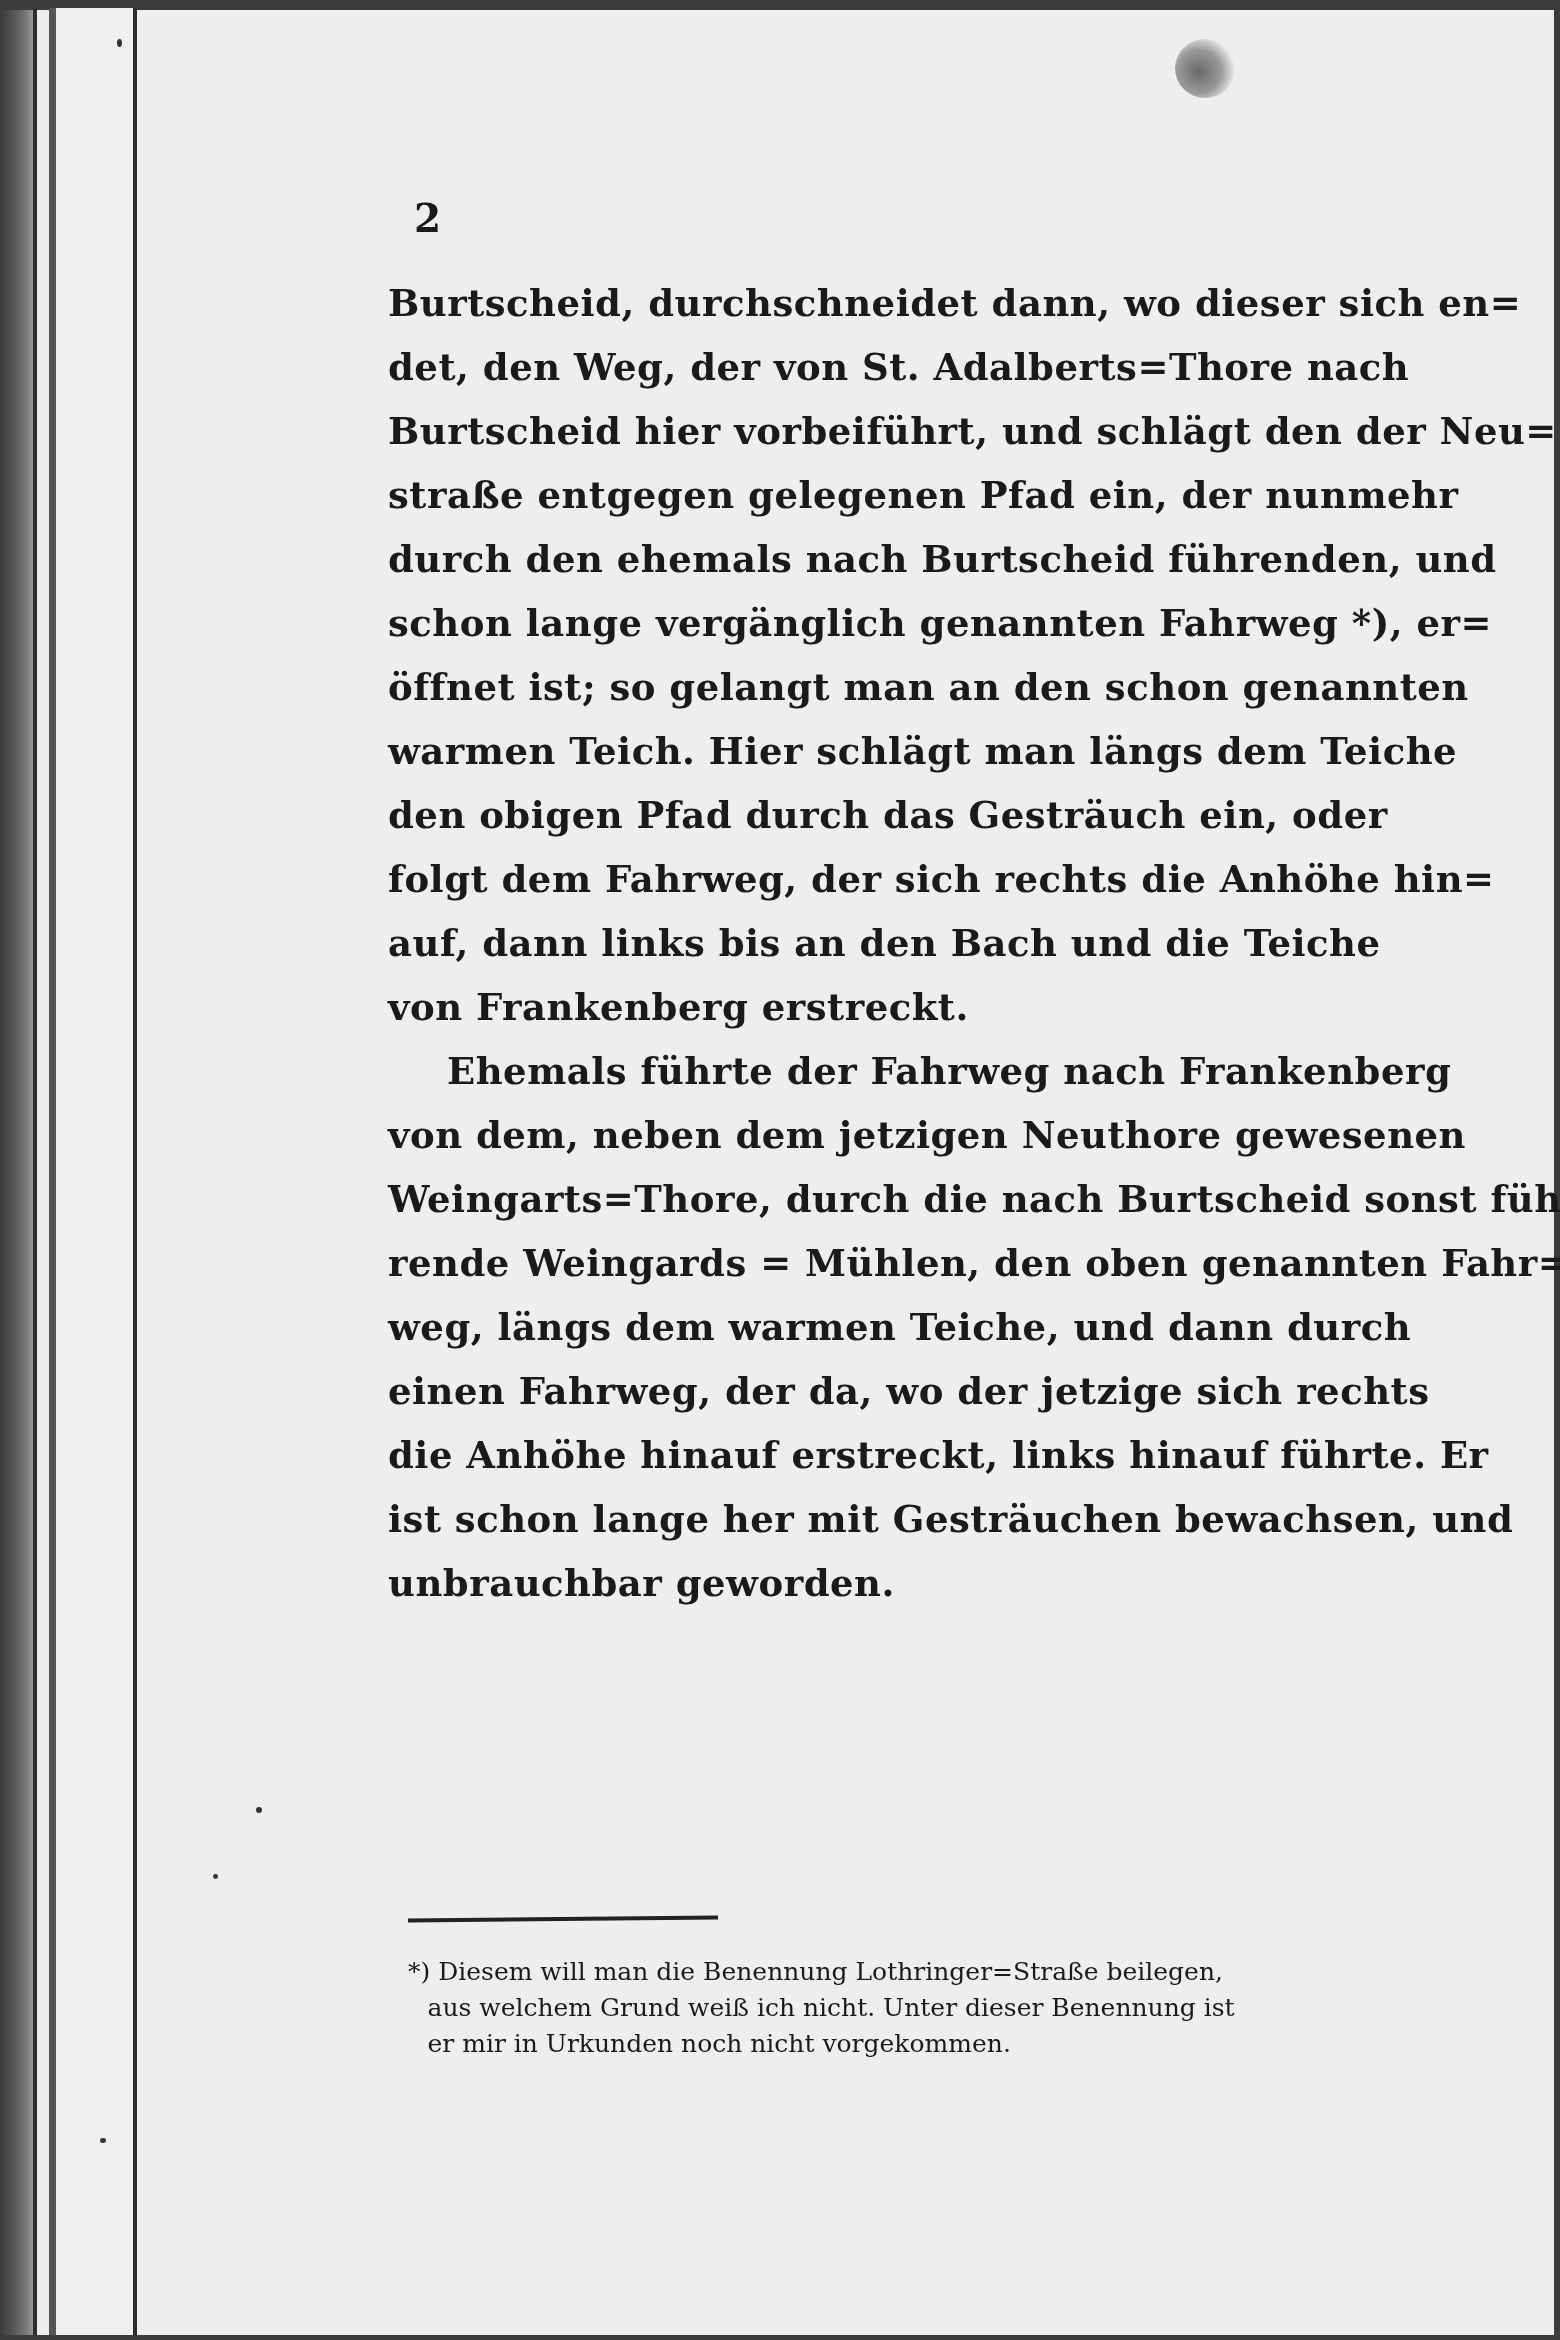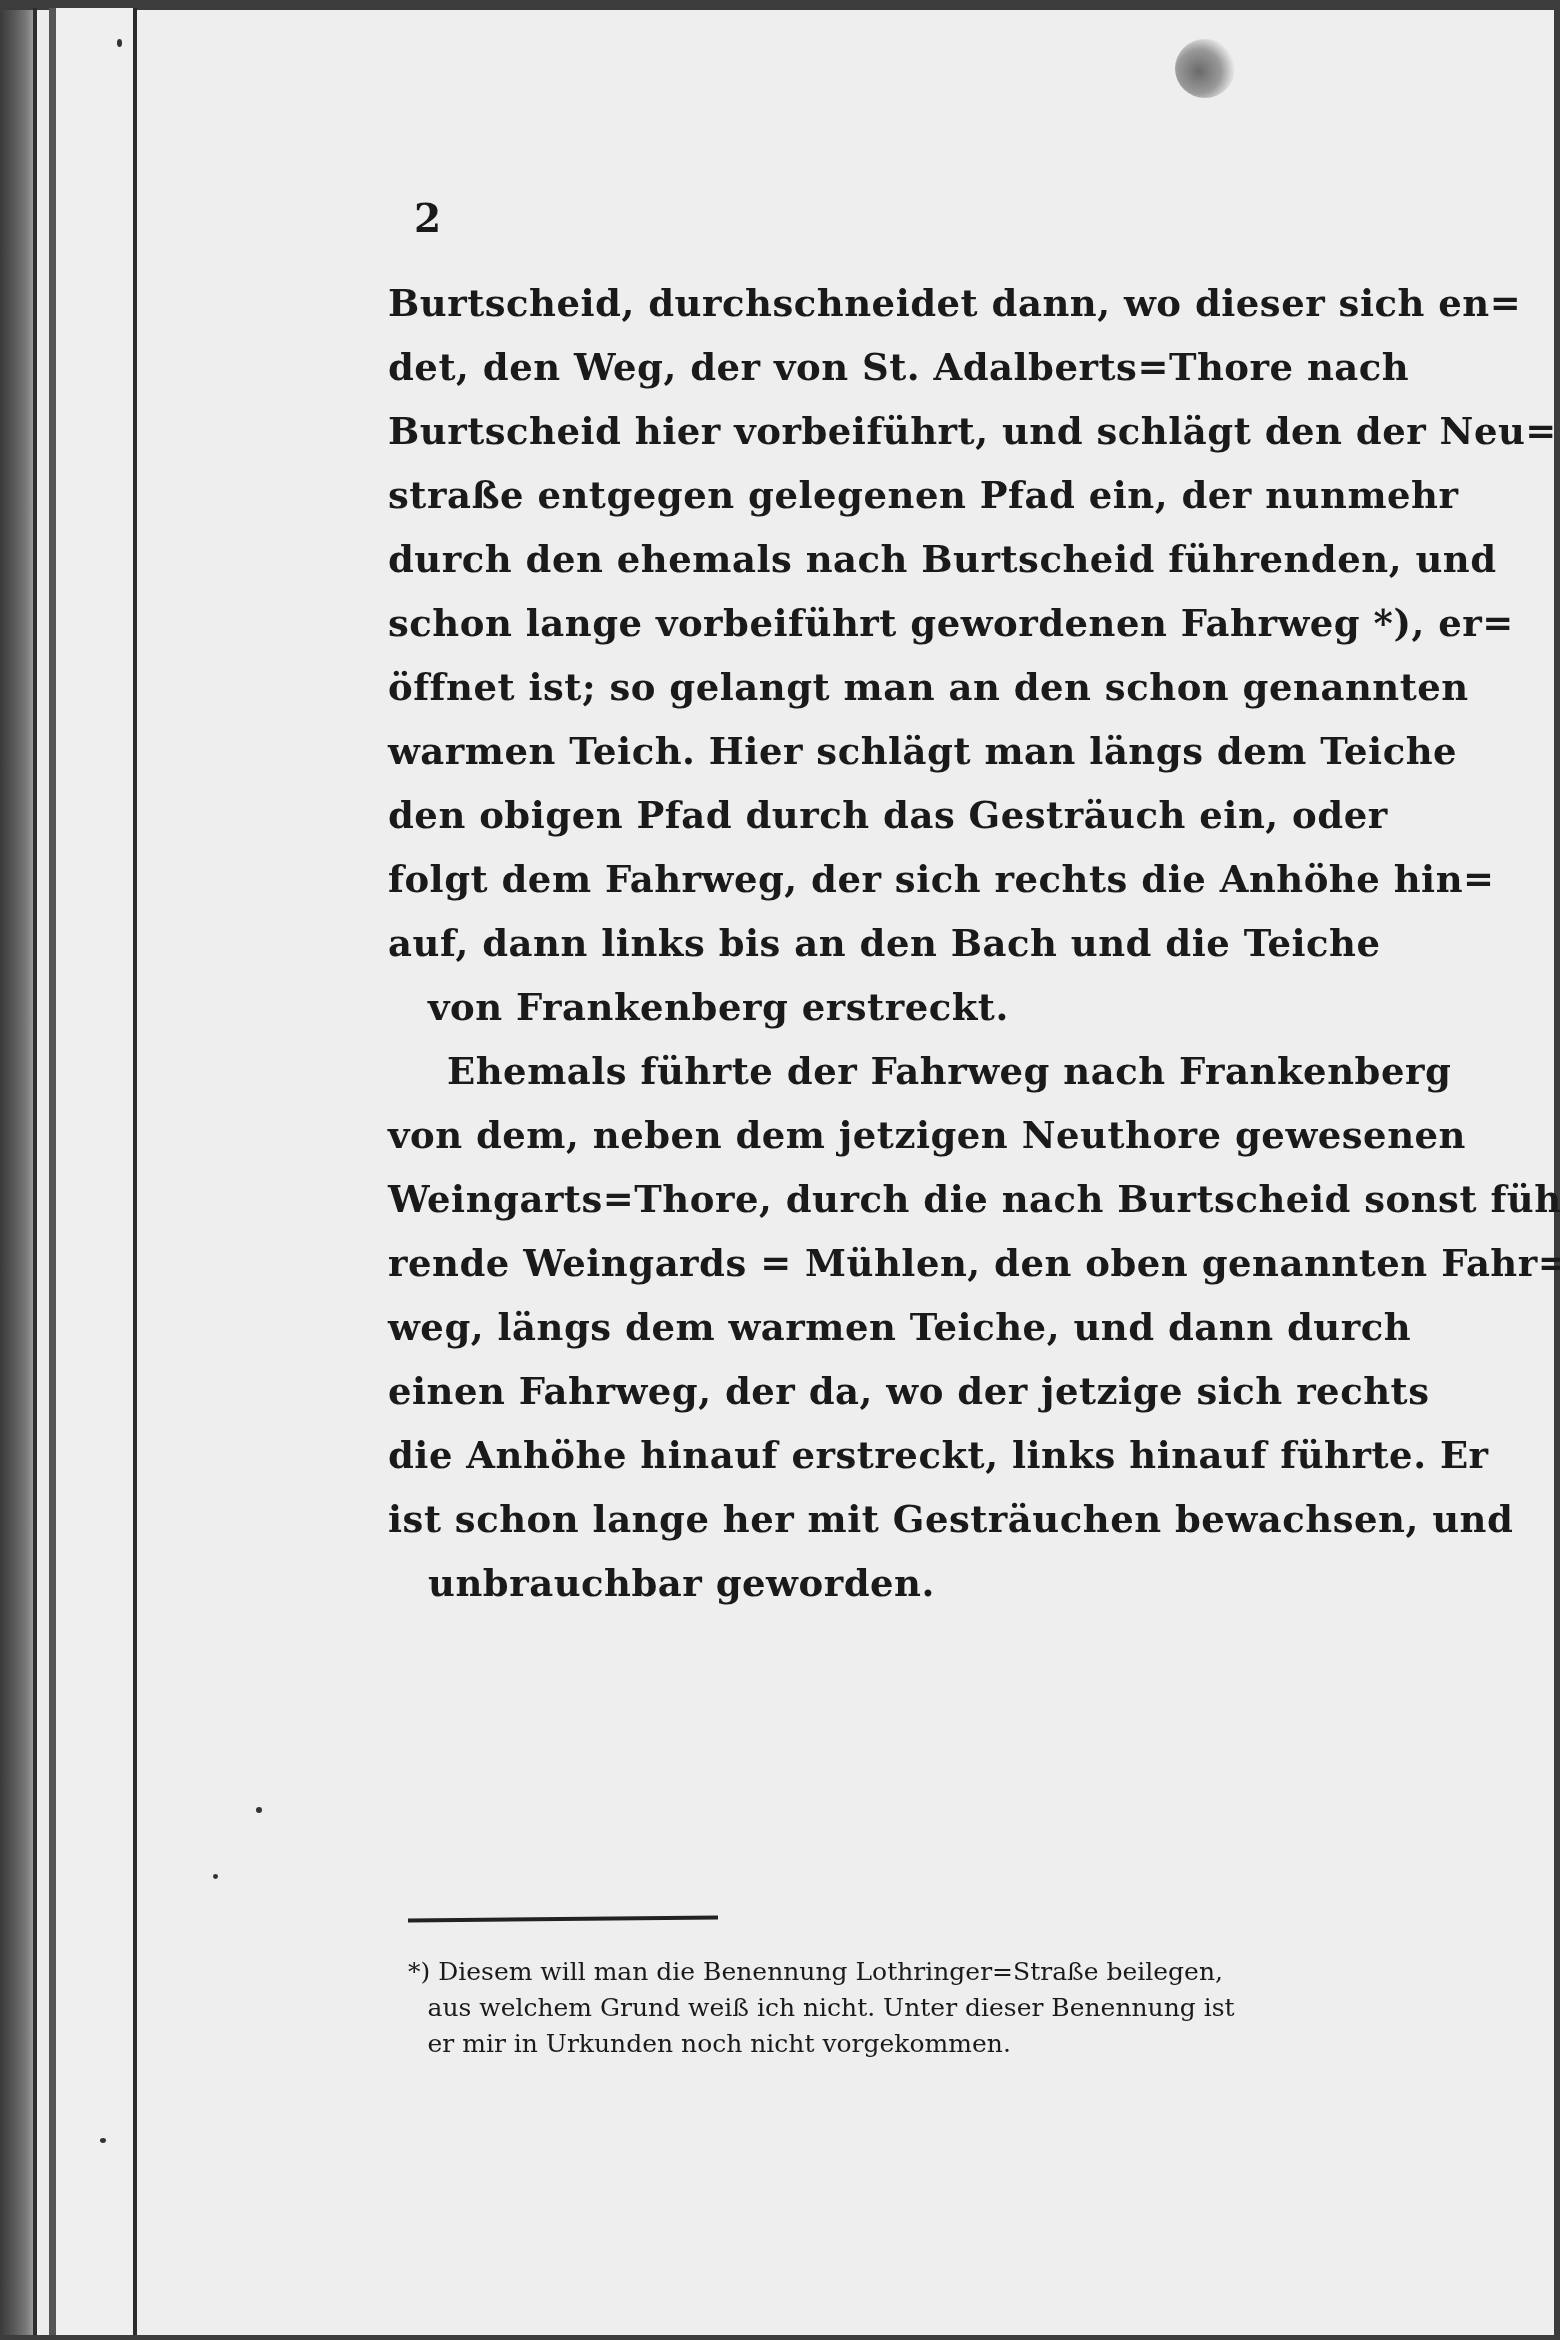--- a/index.html
+++ b/index.html
@@ -37,21 +37,21 @@
     background:radial-gradient(circle at 40% 55%, #6a6a6a 0%, #999 45%, rgba(238,238,238,0) 75%);
   }
   .page-number {
     position:absolute; left:414px; top:195px; font-size:39px; font-weight:bold;
   }
   .text-block {
     position:absolute; left:388px; top:271px; width:997px;
     font-size:37px; line-height:64px; font-weight:bold; letter-spacing:0.5px;
   }
   .line { white-space:nowrap; display:flex; justify-content:space-between; height:64px; }
-  .line.last { justify-content:flex-start;margin-left:40px; }
+  .line.last { justify-content:flex-start; }
   .line.indent { padding-left:59px; }
   .rule {
     position:absolute; left:408px; top:1917px; width:310px; height:3.9px; background:#222;
     transform:rotate(-0.6deg);
   }
   .footnote {
     position:absolute; left:408px; top:1954px; width:997px;
     font-size:25px; line-height:36px; font-weight:normal;
   }
   .footnote .fline { white-space:nowrap; }
@@ -80,21 +80,21 @@
 
 <div class="page-number">2</div>
 
 <div class="text-block">
   <div class="paragraph">
     <div class="line">Burtscheid, durchschneidet dann, wo dieser sich en=</div>
     <div class="line">det, den Weg, der von St. Adalberts=Thore nach</div>
     <div class="line">Burtscheid hier vorbeiführt, und schlägt den der Neu=</div>
     <div class="line">straße entgegen gelegenen Pfad ein, der nunmehr</div>
     <div class="line">durch den ehemals nach Burtscheid führenden, und</div>
-    <div class="line">schon lange vorbeiführt gewordenen Fahrweg *), er=</div>
+    <div class="line">schon lange vergänglich genannten Fahrweg *), er=</div>
     <div class="line">öffnet ist; so gelangt man an den schon genannten</div>
     <div class="line">warmen Teich. Hier schlägt man längs dem Teiche</div>
     <div class="line">den obigen Pfad durch das Gesträuch ein, oder</div>
     <div class="line">folgt dem Fahrweg, der sich rechts die Anhöhe hin=</div>
     <div class="line">auf, dann links bis an den Bach und die Teiche</div>
     <div class="line last">von Frankenberg erstreckt.</div>
   </div>
   <div class="paragraph">
     <div class="line indent">Ehemals führte der Fahrweg nach Frankenberg</div>
     <div class="line">von dem, neben dem jetzigen Neuthore gewesenen</div>

